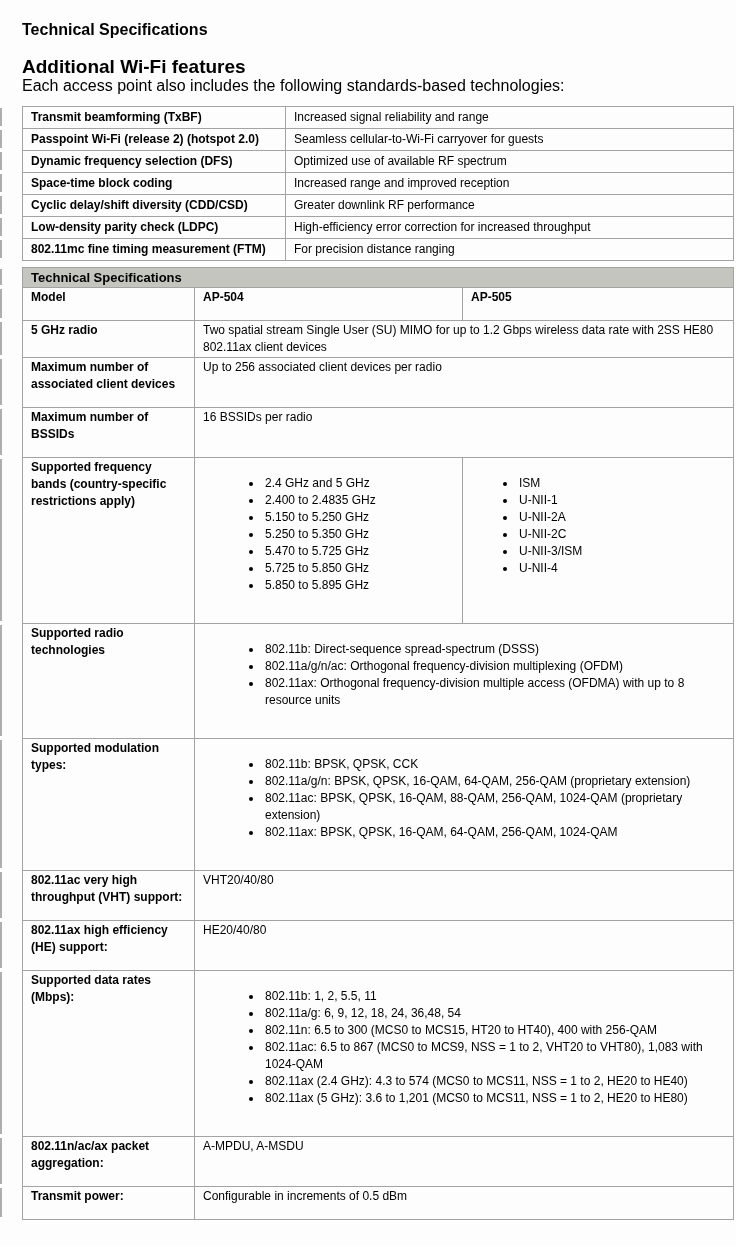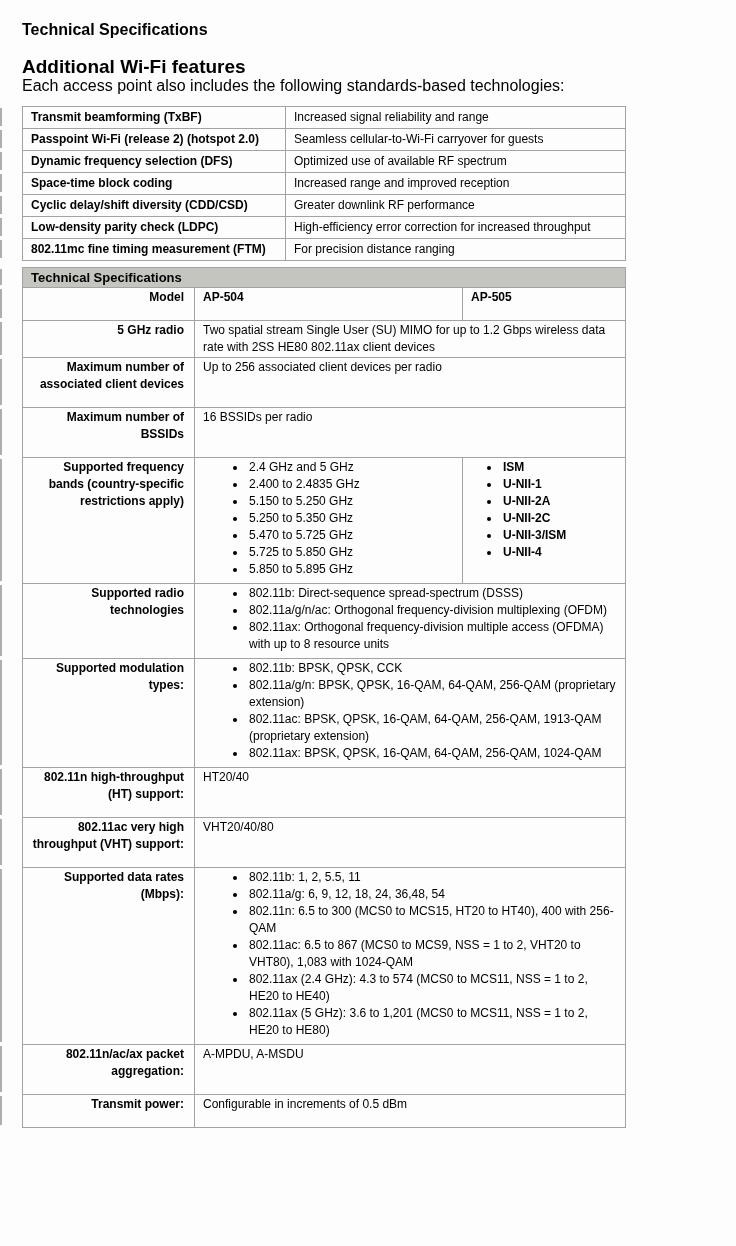--- a/index.html
+++ b/index.html
@@ -12,48 +12,48 @@
   body{
     width:736px;height:1246px;overflow:hidden;background:#fdfdfd;
     font-family:"Liberation Sans","DejaVu Sans",sans-serif;color:var(--text);
   }
   .page{padding:20px 2px 0 22px;box-sizing:border-box;width:736px;}
   h1.title{font-size:16px;line-height:19px;margin:0 0 20px 0;font-weight:bold;}
   h2.subtitle{font-size:19px;line-height:16px;margin:0 0 3px 0;font-weight:bold;}
   p.intro{font-size:16px;line-height:16px;margin:0 0 12px 0;}
 
   table.tbl{
-    border-collapse:collapse;table-layout:fixed;width:604px;
+    border-collapse:collapse;table-layout:fixed;width:712px;
     font-size:12px;line-height:17px;
   }
   .tbl th,.tbl td{
     border:1px solid var(--border);
     vertical-align:top;text-align:left;
     padding:2px 6px 2px 8px;
     position:relative;
     font-weight:normal;
     word-wrap:break-word;
   }
   .tbl th.row-head{font-weight:bold;}
   .features-table{margin-bottom:6px;}
   .specs-table td{padding-top:1px;padding-bottom:1px;}
-  .specs-table th.row-head{padding-top:1px;padding-bottom:14px;padding-right:10px;text-align:right;}
+  .specs-table th.row-head{padding-top:1px;padding-bottom:14px;padding-right:10px;}
   td.hdrbar{
     background:var(--header-bg);
     font-weight:bold;font-size:13px;
     padding-top:1px;padding-bottom:1px;
   }
   td.model{font-weight:bold;}
   
   .tbl th.row-head::before, .tbl td.hdrbar::before{
     content:"";position:absolute;left:-23px;top:1px;bottom:2px;width:2px;
     background:var(--tick);
   }
-  ul.bullet-list{margin:0;padding:0 0 4px 44px;}
-  ul.bullet-list.right-col{padding-left:30px;font-weight:bold;}
+  ul.bullet-list{margin:16px;padding:0 0 12px 44px;}
+  ul.bullet-list.right-col{padding-left:30px;}
   ul.bullet-list li{padding-left:2px;}
 </style>
 </head>
 <body>
 
 <div class="page">
 
   <h1 class="title">Technical Specifications</h1>
 
   <h2 class="subtitle">Additional Wi-Fi features</h2>
@@ -156,32 +156,32 @@
               <li>802.11ax: Orthogonal frequency-division multiple access (OFDMA) with up to 8 resource units</li>
             </ul>
           </td>
         </tr>
         <tr>
           <th class="row-head">Supported modulation types:</th>
           <td colspan="2">
             <ul class="bullet-list">
               <li>802.11b: BPSK, QPSK, CCK</li>
               <li>802.11a/g/n: BPSK, QPSK, 16-QAM, 64-QAM, 256-QAM (proprietary extension)</li>
-              <li>802.11ac: BPSK, QPSK, 16-QAM, 64-QAM, 256-QAM, 1913-QAM (proprietary extension)</li>
+              <li>802.11ac: BPSK, QPSK, 16-QAM, 88-QAM, 256-QAM, 1024-QAM (proprietary extension)</li>
               <li>802.11ax: BPSK, QPSK, 16-QAM, 64-QAM, 256-QAM, 1024-QAM</li>
             </ul>
           </td>
-        </tr>
-        <tr>
-          <th class="row-head">802.11n high-throughput (HT) support:</th>
-          <td colspan="2">HT20/40</td>
         </tr>
         <tr>
           <th class="row-head">802.11ac very high throughput (VHT) support:</th>
           <td colspan="2">VHT20/40/80</td>
+        </tr>
+        <tr>
+          <th class="row-head">802.11ax high efficiency (HE) support:</th>
+          <td colspan="2">HE20/40/80</td>
         </tr>
         <tr>
           <th class="row-head">Supported data rates (Mbps):</th>
           <td colspan="2">
             <ul class="bullet-list">
               <li>802.11b: 1, 2, 5.5, 11</li>
               <li>802.11a/g: 6, 9, 12, 18, 24, 36,48, 54</li>
               <li>802.11n: 6.5 to 300 (MCS0 to MCS15, HT20 to HT40), 400 with 256-QAM</li>
               <li>802.11ac: 6.5 to 867 (MCS0 to MCS9, NSS = 1 to 2, VHT20 to VHT80), 1,083 with 1024-QAM</li>
               <li>802.11ax (2.4 GHz): 4.3 to 574 (MCS0 to MCS11, NSS = 1 to 2, HE20 to HE40)</li>

